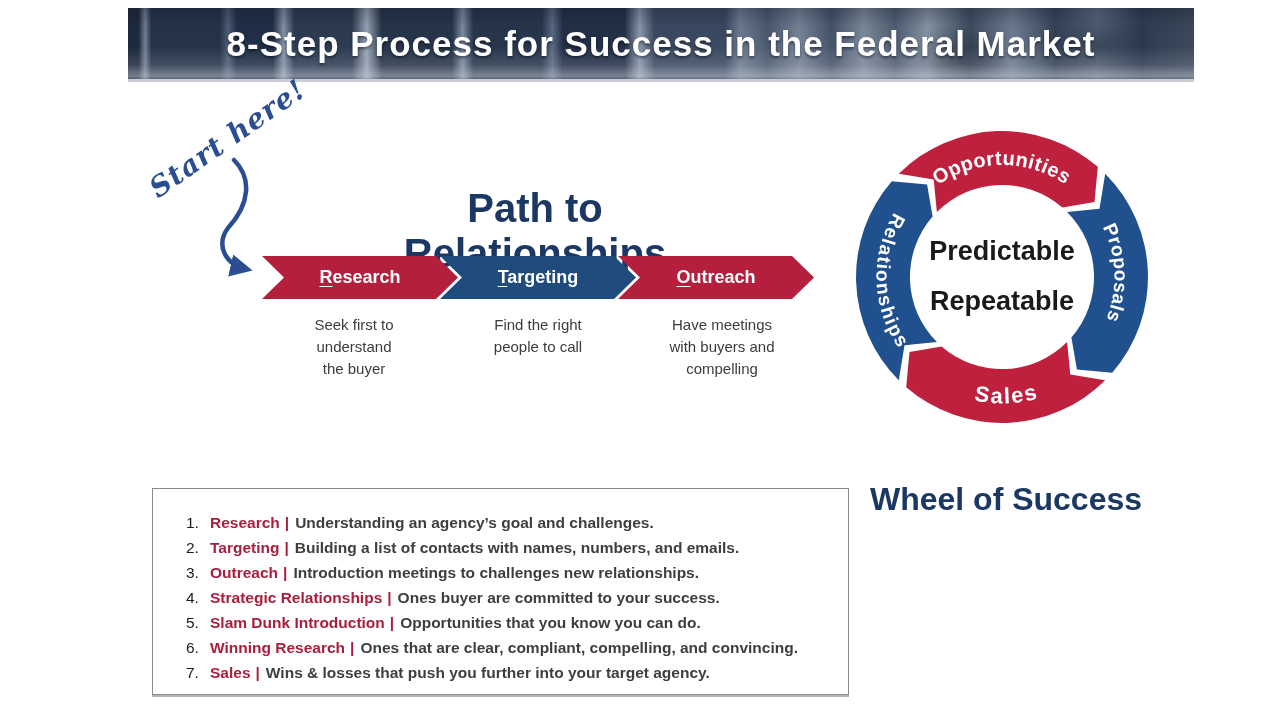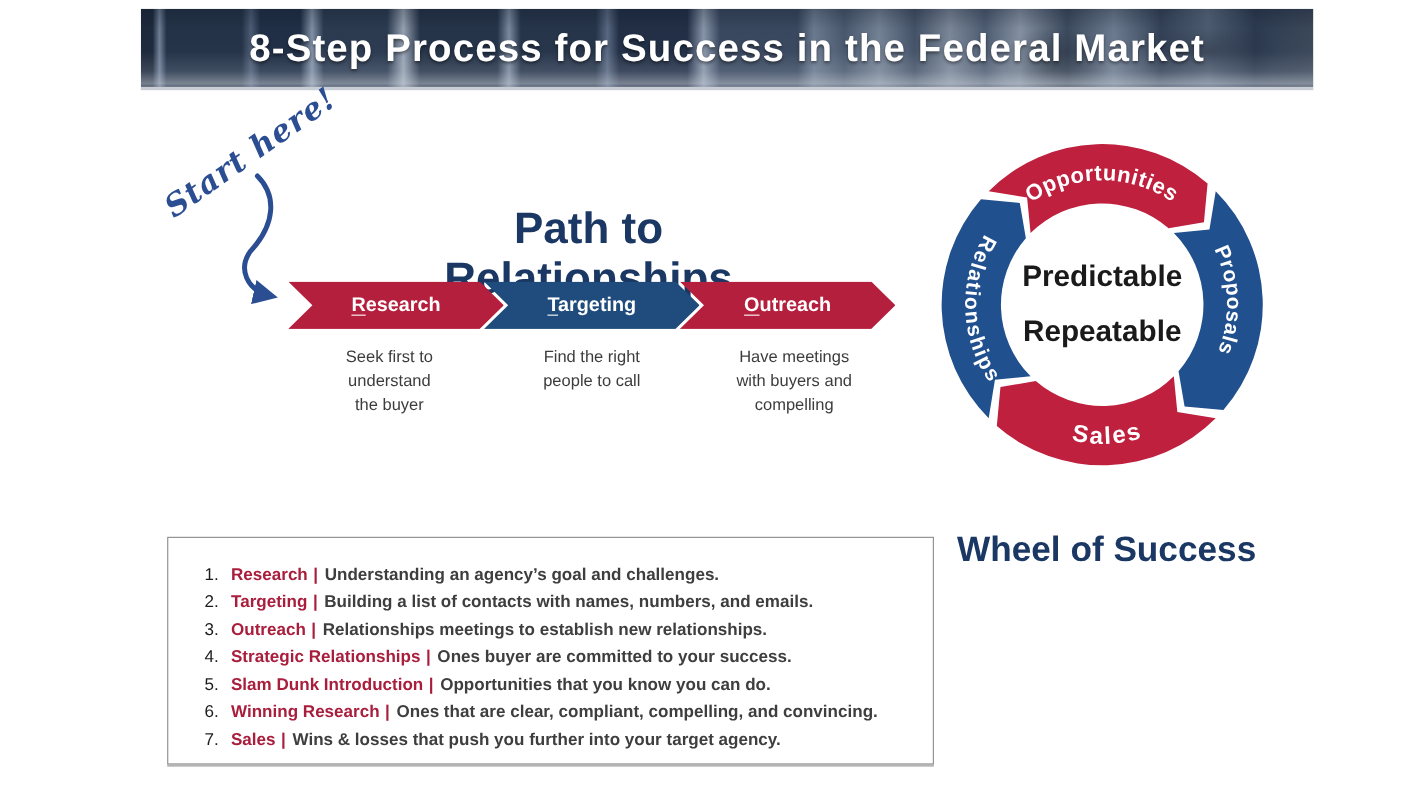--- a/index.html
+++ b/index.html
@@ -180,21 +180,21 @@
         <span class="step-num">2.</span>
         <span class="step-term">Targeting</span>
         <span class="step-sep">|</span>
         <span class="step-desc">Building a list of contacts with names, numbers, and emails.</span>
       </div>
 
       <div class="step-row">
         <span class="step-num">3.</span>
         <span class="step-term">Outreach</span>
         <span class="step-sep">|</span>
-        <span class="step-desc">Relationships meetings to establish new relationships.</span>
+        <span class="step-desc">Introduction meetings to challenges new relationships.</span>
       </div>
 
       <div class="step-row">
         <span class="step-num">4.</span>
         <span class="step-term">Strategic Relationships</span>
         <span class="step-sep">|</span>
         <span class="step-desc">Ones buyer are committed to your success.</span>
       </div>
 
       <div class="step-row">

